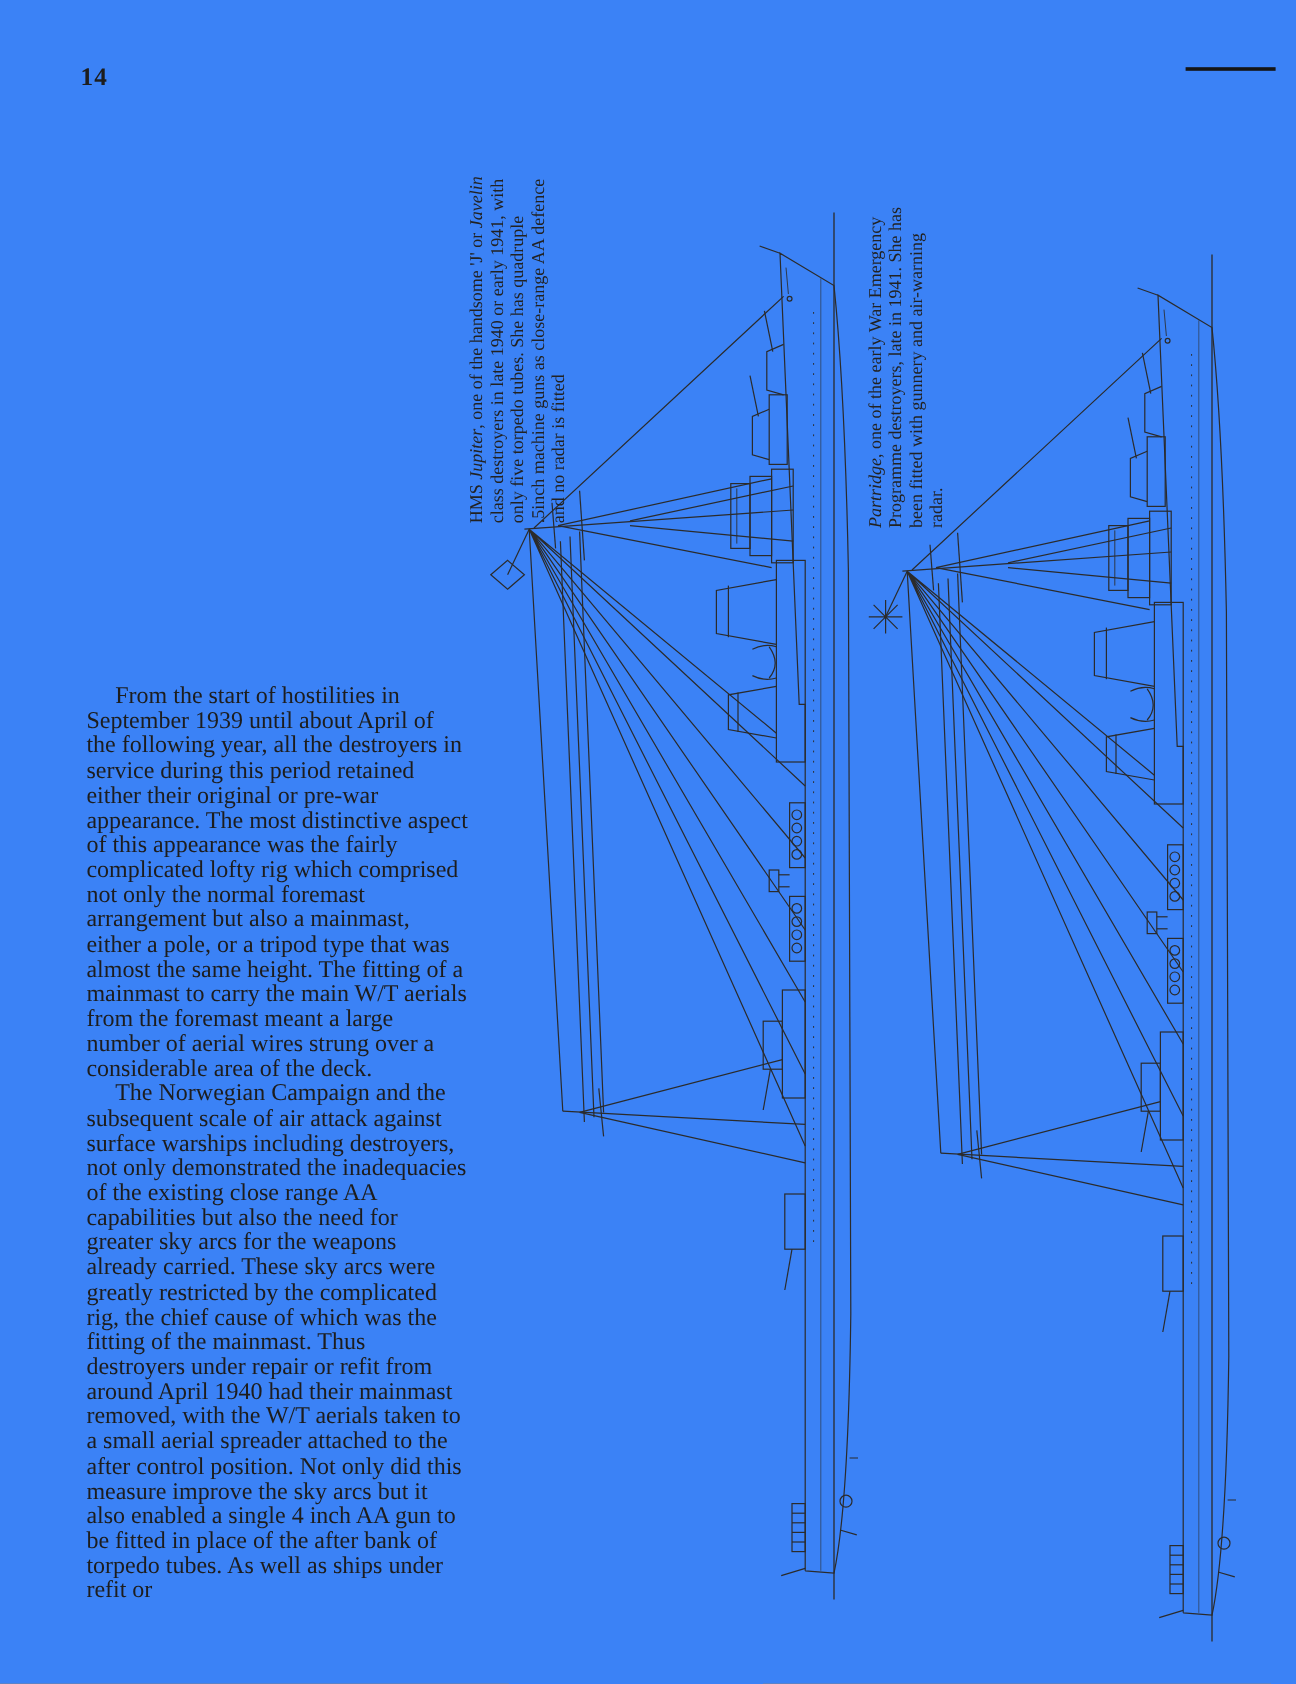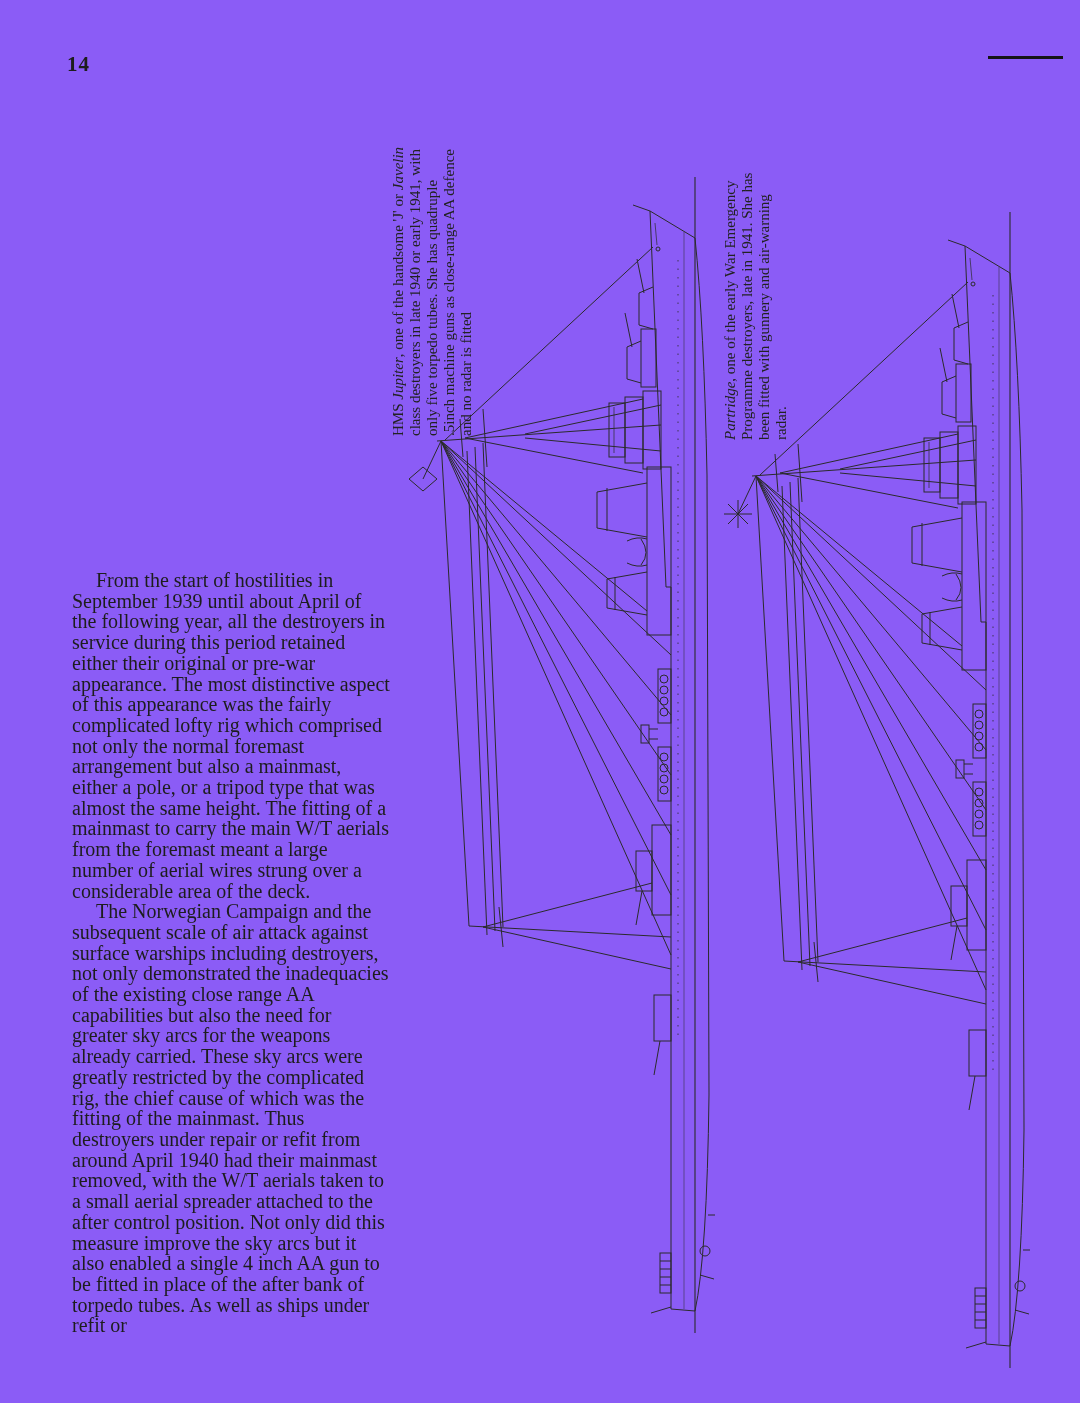--- a/index.html
+++ b/index.html
@@ -1,19 +1,19 @@
 <!DOCTYPE html>
 <html><head>
 <meta charset="utf-8">
 <style>
   * { margin:0; padding:0; box-sizing:border-box; }
   body { background:#888; font-family:"Liberation Serif", serif; }
   .page {
     position:relative; width:1080px; height:1403px;
-    background:#8b5cf6; overflow:hidden;
+    background:#3b82f6; overflow:hidden;
     color:#1d1d1d;
   }
   .page-number {
     position:absolute; left:67px; top:52px;
     font-size:21px; font-weight:600; letter-spacing:1px;
   }
   .scan-line {
     position:absolute; left:988px; top:56px; width:75px; height:3px;
     background:#151515;
   }

